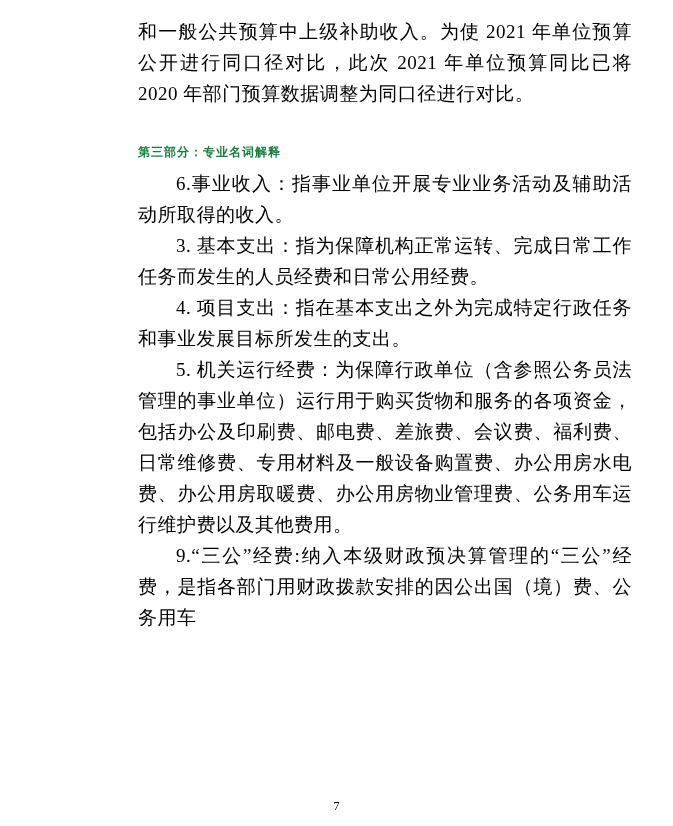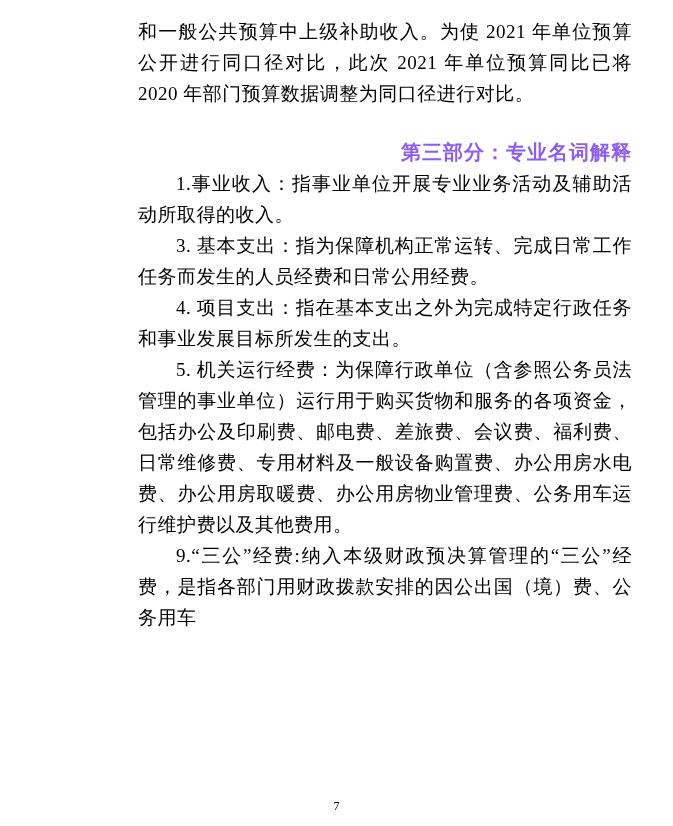--- a/index.html
+++ b/index.html
@@ -36,26 +36,26 @@
     letter-spacing: 0.5px;
   }
 
   .body-text.no-indent {
     text-indent: 0;
   }
 
   .section-heading {
     font-family: "Liberation Sans", "DejaVu Sans", sans-serif;
     font-weight: bold;
-    font-size: 20px;
+    font-size: 12px;
     line-height: 31px;
-    text-align: right;
+    text-align: left;
     margin-top: 28px;
     margin-bottom: 0;
-    color: #8b5cf6;
+    color: #15803d;
     letter-spacing: 1px;
   }
 
   .page-footer {
     position: absolute;
     left: 0;
     top: 798px;
     width: 100%;
     text-align: center;
     font-size: 12px;
@@ -68,21 +68,21 @@
 <body>
 
 <div class="page">
   <div class="text-block">
 
     <p class="body-text no-indent">和一般公共预算中上级补助收入。为使 2021 年单位预算公开进行同口径对比，此次 2021 年单位预算同比已将 2020 年部门预算数据调整为同口径进行对比。</p>
 
     <h2 class="section-heading">第三部分：专业名词解释</h2>
 
 
-    <p class="body-text">1.事业收入：指事业单位开展专业业务活动及辅助活动所取得的收入。</p>
+    <p class="body-text">6.事业收入：指事业单位开展专业业务活动及辅助活动所取得的收入。</p>
 
     <p class="body-text">3. 基本支出：指为保障机构正常运转、完成日常工作任务而发生的人员经费和日常公用经费。</p>
 
     <p class="body-text">4. 项目支出：指在基本支出之外为完成特定行政任务和事业发展目标所发生的支出。</p>
 
     <p class="body-text">5. 机关运行经费：为保障行政单位（含参照公务员法管理的事业单位）运行用于购买货物和服务的各项资金，包括办公及印刷费、邮电费、差旅费、会议费、福利费、日常维修费、专用材料及一般设备购置费、办公用房水电费、办公用房取暖费、办公用房物业管理费、公务用车运行维护费以及其他费用。</p>
 
     <p class="body-text">9.“三公”经费:纳入本级财政预决算管理的“三公”经费，是指各部门用财政拨款安排的因公出国（境）费、公务用车</p>
 
   </div>

